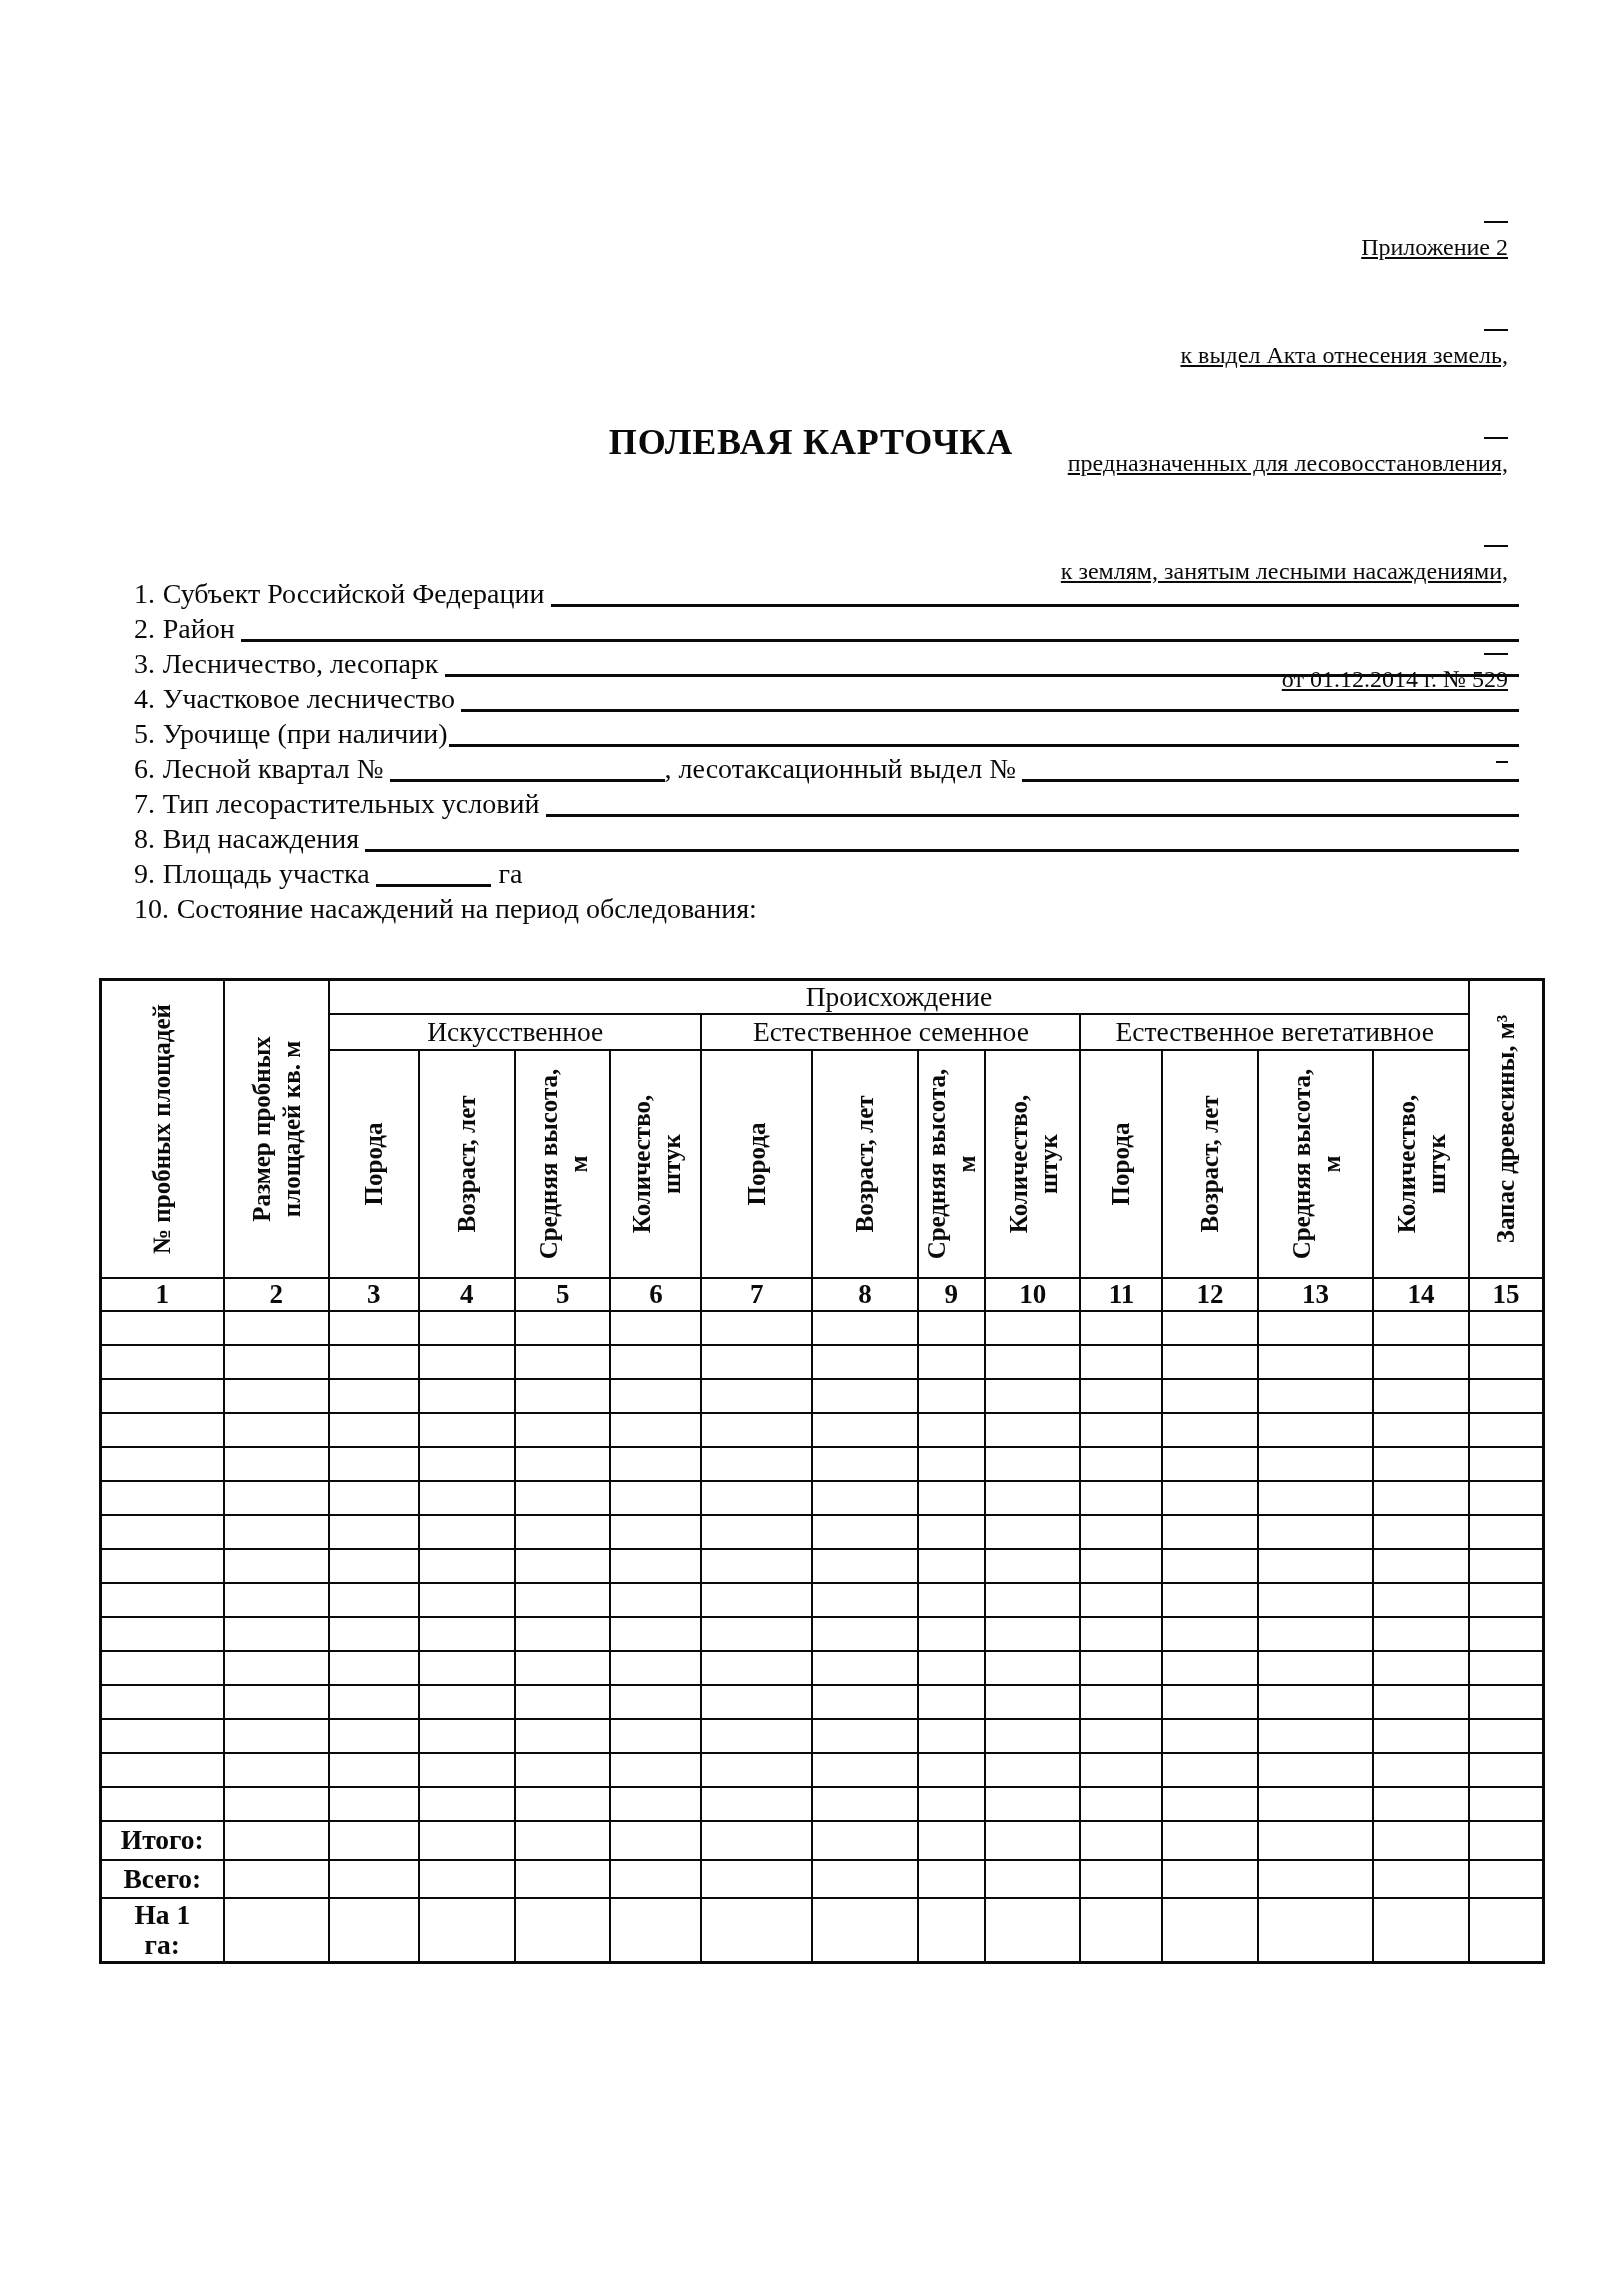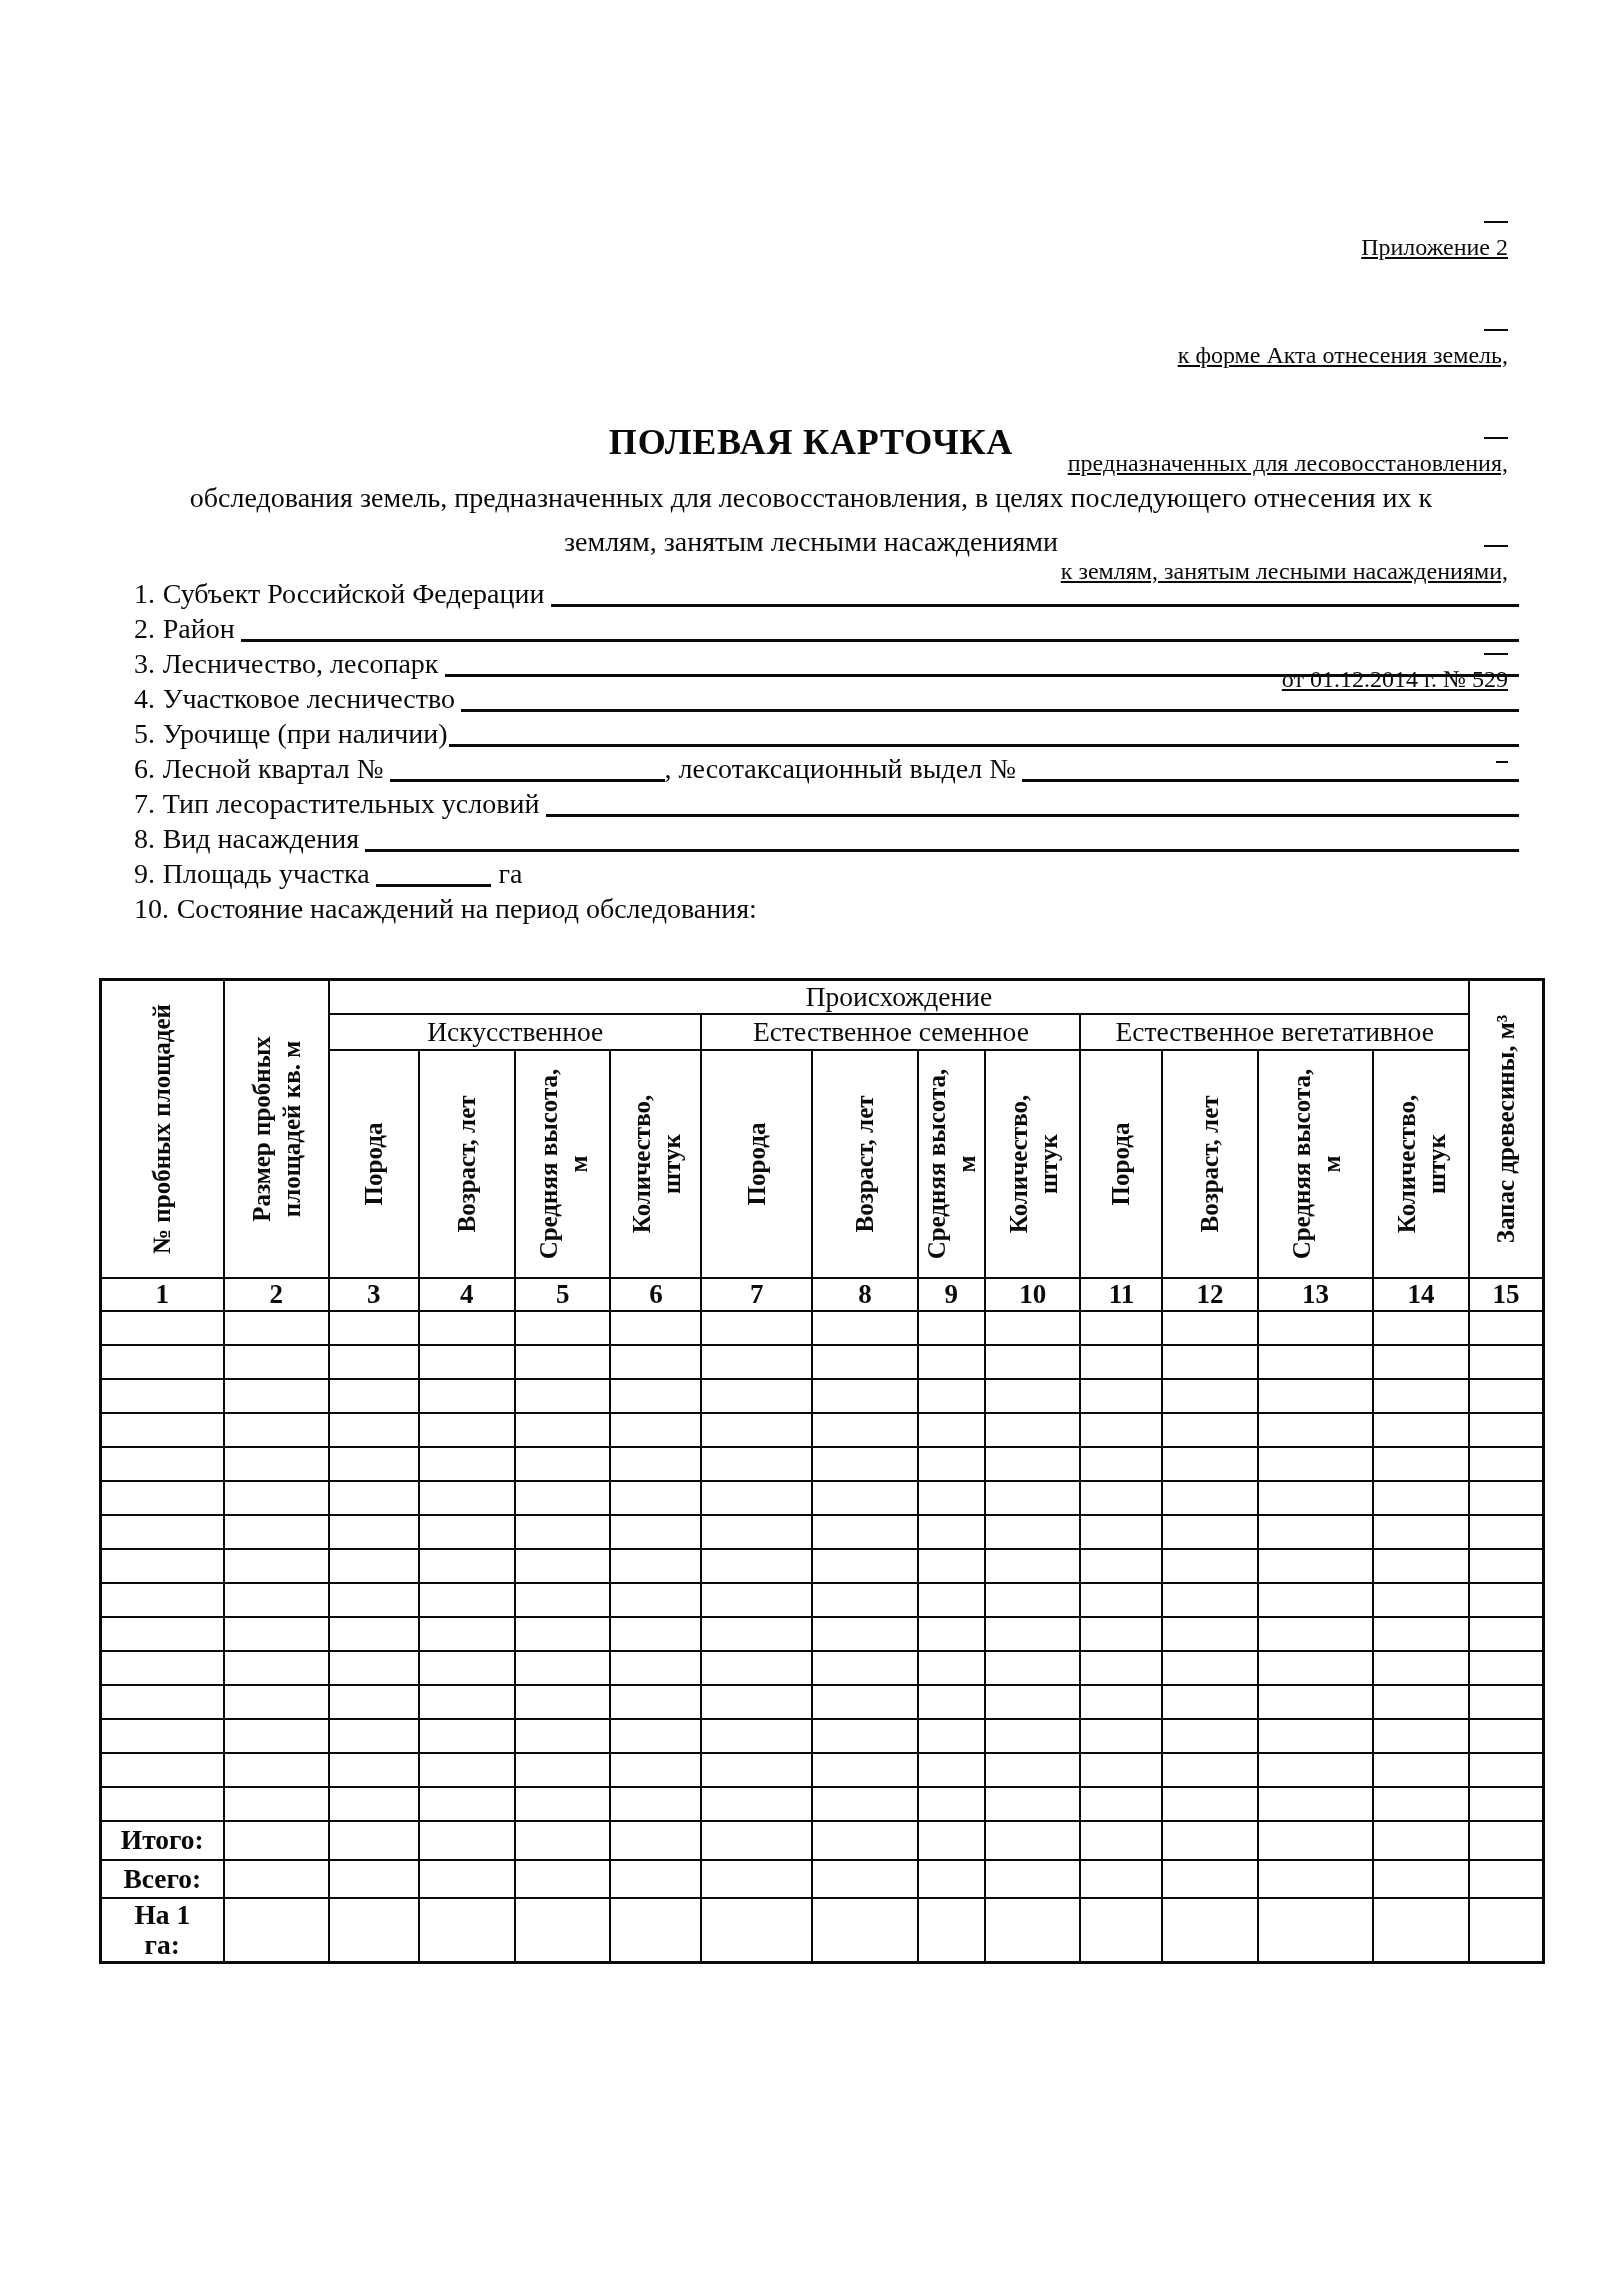--- a/index.html
+++ b/index.html
@@ -73,32 +73,28 @@
     padding-left:10.7px;white-space:pre-line;line-height:1.1;
   }
 </style>
 </head>
 <body>
 
 <div class="page">
 
   <div class="appendix">
     <div>Приложение 2</div>
-    <div>к форме Акта отнесения земель,</div>
+    <div>к выдел Акта отнесения земель,</div>
     <div>предназначенных для лесовосстановления,</div>
     <div>к землям, занятым лесными насаждениями,</div>
     <div>от 01.12.2014 г. № 529</div>
   </div>
 
   <div class="title">ПОЛЕВАЯ КАРТОЧКА</div>
 
-  <div class="subtitle">
-    <div>обследования земель, предназначенных для лесовосстановления, в целях последующего отнесения их к</div>
-    <div>землям, занятым лесными насаждениями</div>
-  </div>
 
   <div class="fields">
     <div class="frow">
       <span class="ftext fnum">1.</span>
         <span class="ftext">Субъект Российской Федерации</span>
         <span class="blank grow"></span>
     </div>
     <div class="frow">
       <span class="ftext fnum">2.</span>
         <span class="ftext">Район</span>

